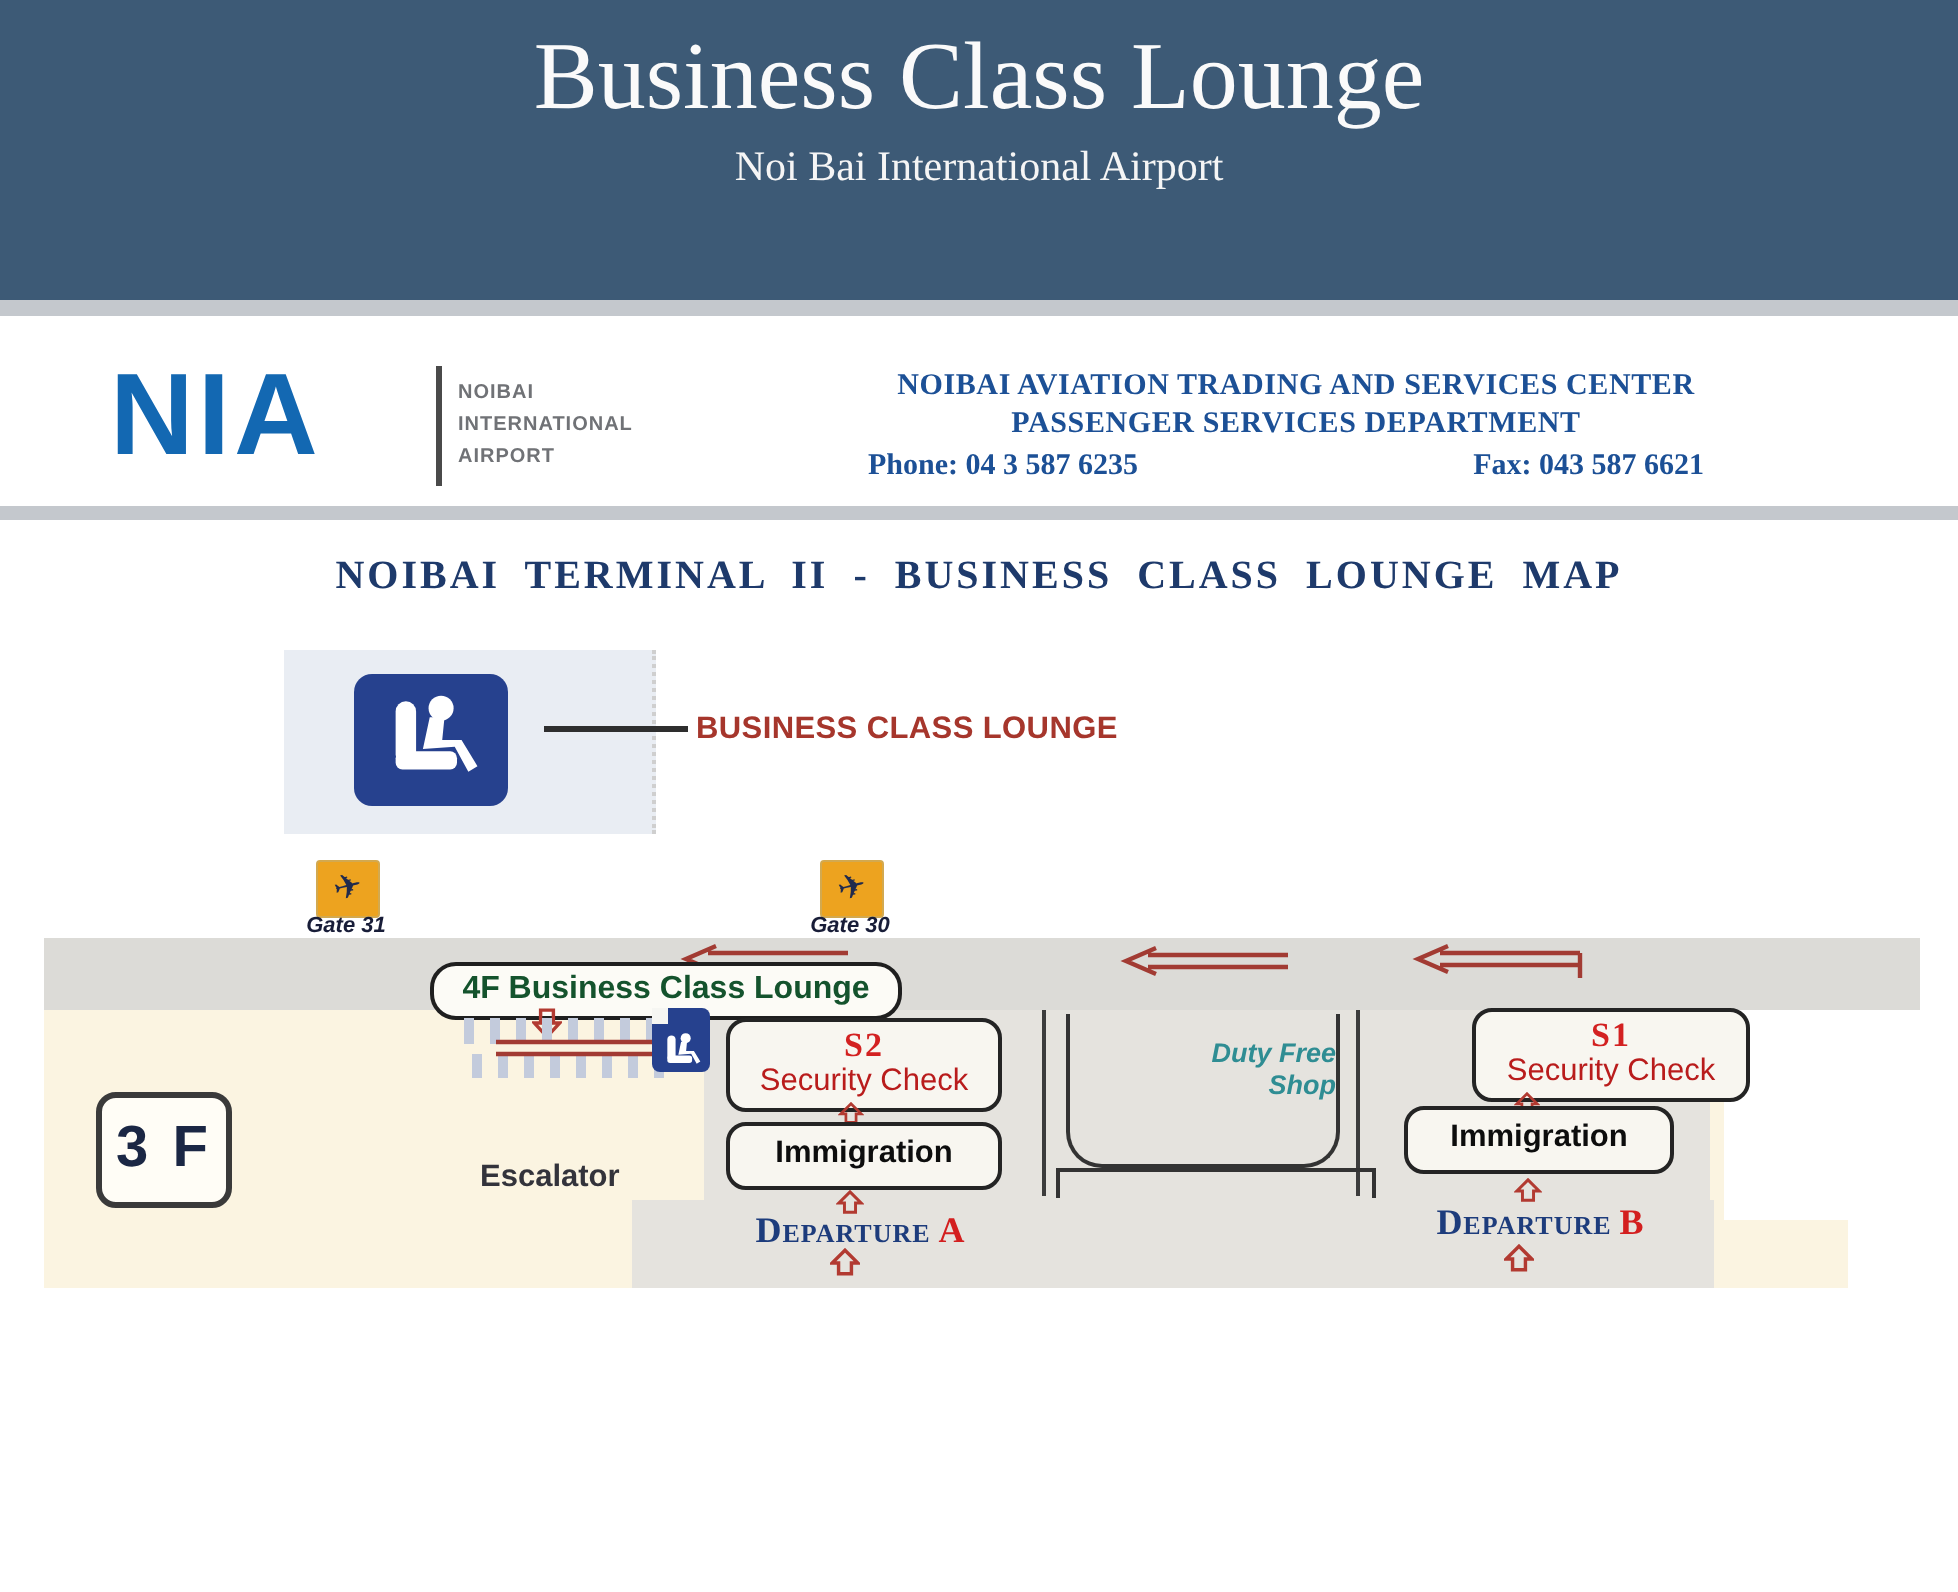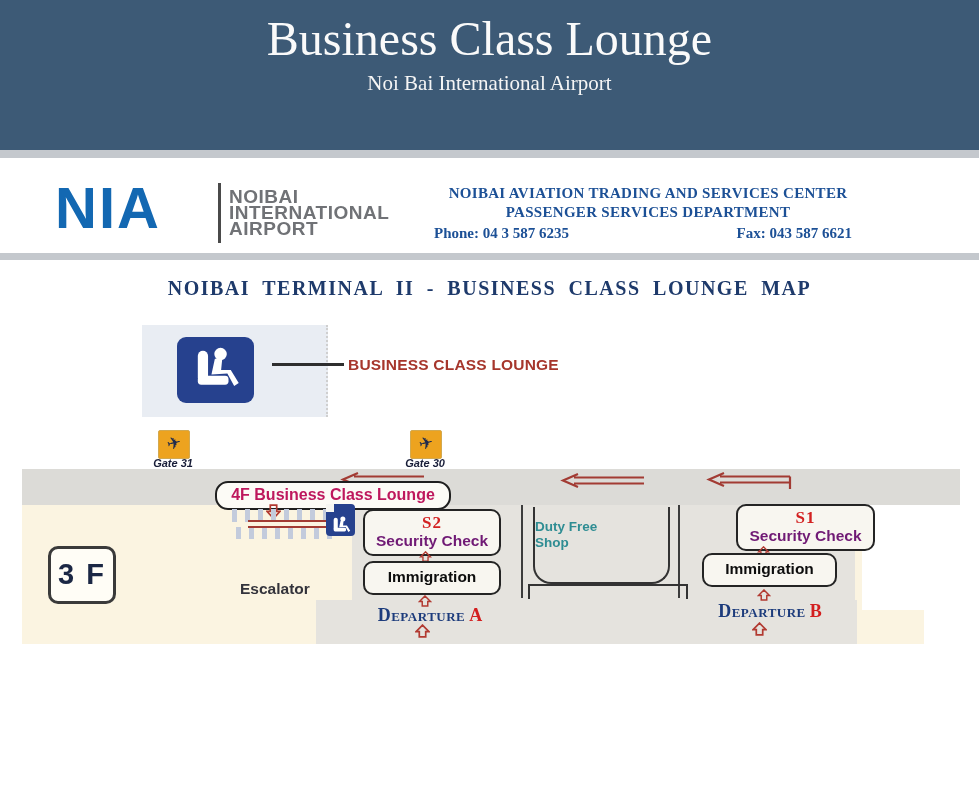--- a/index.html
+++ b/index.html
@@ -10,21 +10,21 @@
   .banner{left:0;top:0;width:979px;height:150px;background:#3d5a76;}
   .banner-title{left:0;top:10px;width:979px;text-align:center;color:#fafafa;
     font-family:"Liberation Serif",serif;font-size:48px;line-height:58px;font-weight:400;}
   .banner-sub{left:0;top:70px;width:979px;text-align:center;color:#f5f5f5;
     font-family:"Liberation Serif",serif;font-size:21px;line-height:26px;}
   .strip{left:0;width:979px;background:#c4c8cd;}
   
   .nia-logo{left:55px;top:178px;font-size:58px;font-weight:900;letter-spacing:2px;
     color:#1368b2;line-height:60px;}
   .logo-divider{left:218px;top:183px;width:3px;height:60px;background:#4a4a4a;}
-  .logo-caption{left:229px;top:189px;font-size:19px;font-weight:bold;color:#707276;
+  .logo-caption{left:229px;top:189px;font-size:10px;font-weight:bold;color:#707276;
     line-height:16px;letter-spacing:.5px;}
   .lh-right{left:402px;top:184px;width:492px;text-align:center;color:#1c5096;
     font-family:"Liberation Serif",serif;font-weight:bold;}
   .lh-line{font-size:15px;letter-spacing:.3px;line-height:19px;}
   .lh-contact{display:flex;justify-content:space-between;padding:3px 42px 0 32px;
     font-size:15px;}
   
   .map-heading{left:0;top:277px;width:979px;text-align:center;color:#1e3a6b;
     font-family:"Liberation Serif",serif;font-weight:bold;font-size:20px;
     letter-spacing:1.5px;word-spacing:6px;}
@@ -48,35 +48,35 @@
     font-style:italic;color:#181d38;}
   
   .band{left:22px;top:469px;width:938px;height:36px;background:#dcdbd7;}
   .cream{left:22px;top:505px;width:840px;height:258px;background:#fbf4e1;}
   .cream-right{left:862px;top:610px;width:62px;height:160px;background:#fbf4e1;}
   .gray-upper{left:352px;top:505px;width:503px;height:95px;background:#e5e3de;}
   .gray-lower{left:316px;top:600px;width:541px;height:157px;background:#e5e3de;}
   .vline{width:2px;height:93px;background:#3c3c3c;top:505px;}
   .lounge-sign{left:215px;top:481px;width:232px;height:25px;background:#fcfbf6;
     border:2.5px solid #1f1f1f;border-radius:13px;text-align:center;font-size:16px;
-    font-weight:bold;color:#be185d;line-height:24px;}
+    font-weight:bold;color:#14532d;line-height:24px;}
   .esc-strip{left:232px;height:13px;width:96px;
     background:repeating-linear-gradient(90deg,#c3cbdc 0 5px,rgba(0,0,0,0) 5px 13px);}
   .esc-label{left:240px;top:548px;width:100px;font-size:15.5px;font-weight:bold;color:#33333b;margin-top:32px;}
   .mini-lounge{left:326px;top:504px;width:29px;height:32px;background:#26418e;
     border-radius:4px;display:flex;align-items:flex-end;justify-content:center;}
   .mini-notch{position:absolute;left:0;top:0;width:8px;height:8px;background:#f6f6f2;}
   .mbox{background:#f8f6f0;border:2.5px solid #242424;border-radius:10px;text-align:center;}
   .s-code{font-family:"Liberation Serif",serif;font-weight:bold;font-size:17px;
     color:#d32121;letter-spacing:1px;line-height:19px;margin-top:2px;}
-  .s-label{font-size:15.5px;font-weight:bold;color:#701a75;line-height:17px;}
+  .s-label{font-size:15.5px;font-weight:normal;color:#b91c1c;line-height:17px;}
   .imm-label{font-size:15.5px;font-weight:bold;color:#0d0d0d;line-height:28px;text-align:center;}
   .duty-free{left:533px;top:507px;width:137px;height:77px;border:2.5px solid #333;
-    border-top:none;border-radius:0 0 18px 18px;text-align:left;padding-top:12px;
-    box-sizing:border-box;color:#2f8d93;font-size:13.5px;font-weight:bold;line-height:16px;}
+    border-top:none;border-radius:0 0 18px 18px;text-align:right;padding-top:12px;
+    box-sizing:border-box;color:#2f8d93;font-size:13.5px;font-weight:bold;line-height:16px;font-style:italic;}
   .bracket{left:528px;top:584px;width:156px;height:13px;border:2.5px solid #333;
     border-bottom:none;}
   .dep{text-align:center;font-family:"Liberation Serif",serif;font-weight:bold;}
   .dep .w{font-variant:small-caps;font-size:18px;color:#1d3c7c;letter-spacing:.5px;}
   .dep .l{font-size:18px;color:#d31f1f;}
   .sq{top:644px;height:51px;background:#fdf6e2;border:2.5px solid #1e1e1e;}
   .checkin{left:470px;top:706px;width:260px;text-align:center;font-size:16px;
     font-weight:bold;color:#8b5cf6;}
   .ent-rect{top:736px;height:18px;background:#c9cedb;}
   .ent-label{top:734px;width:90px;text-align:center;font-size:14.5px;font-weight:bold;color:#14141e;}

